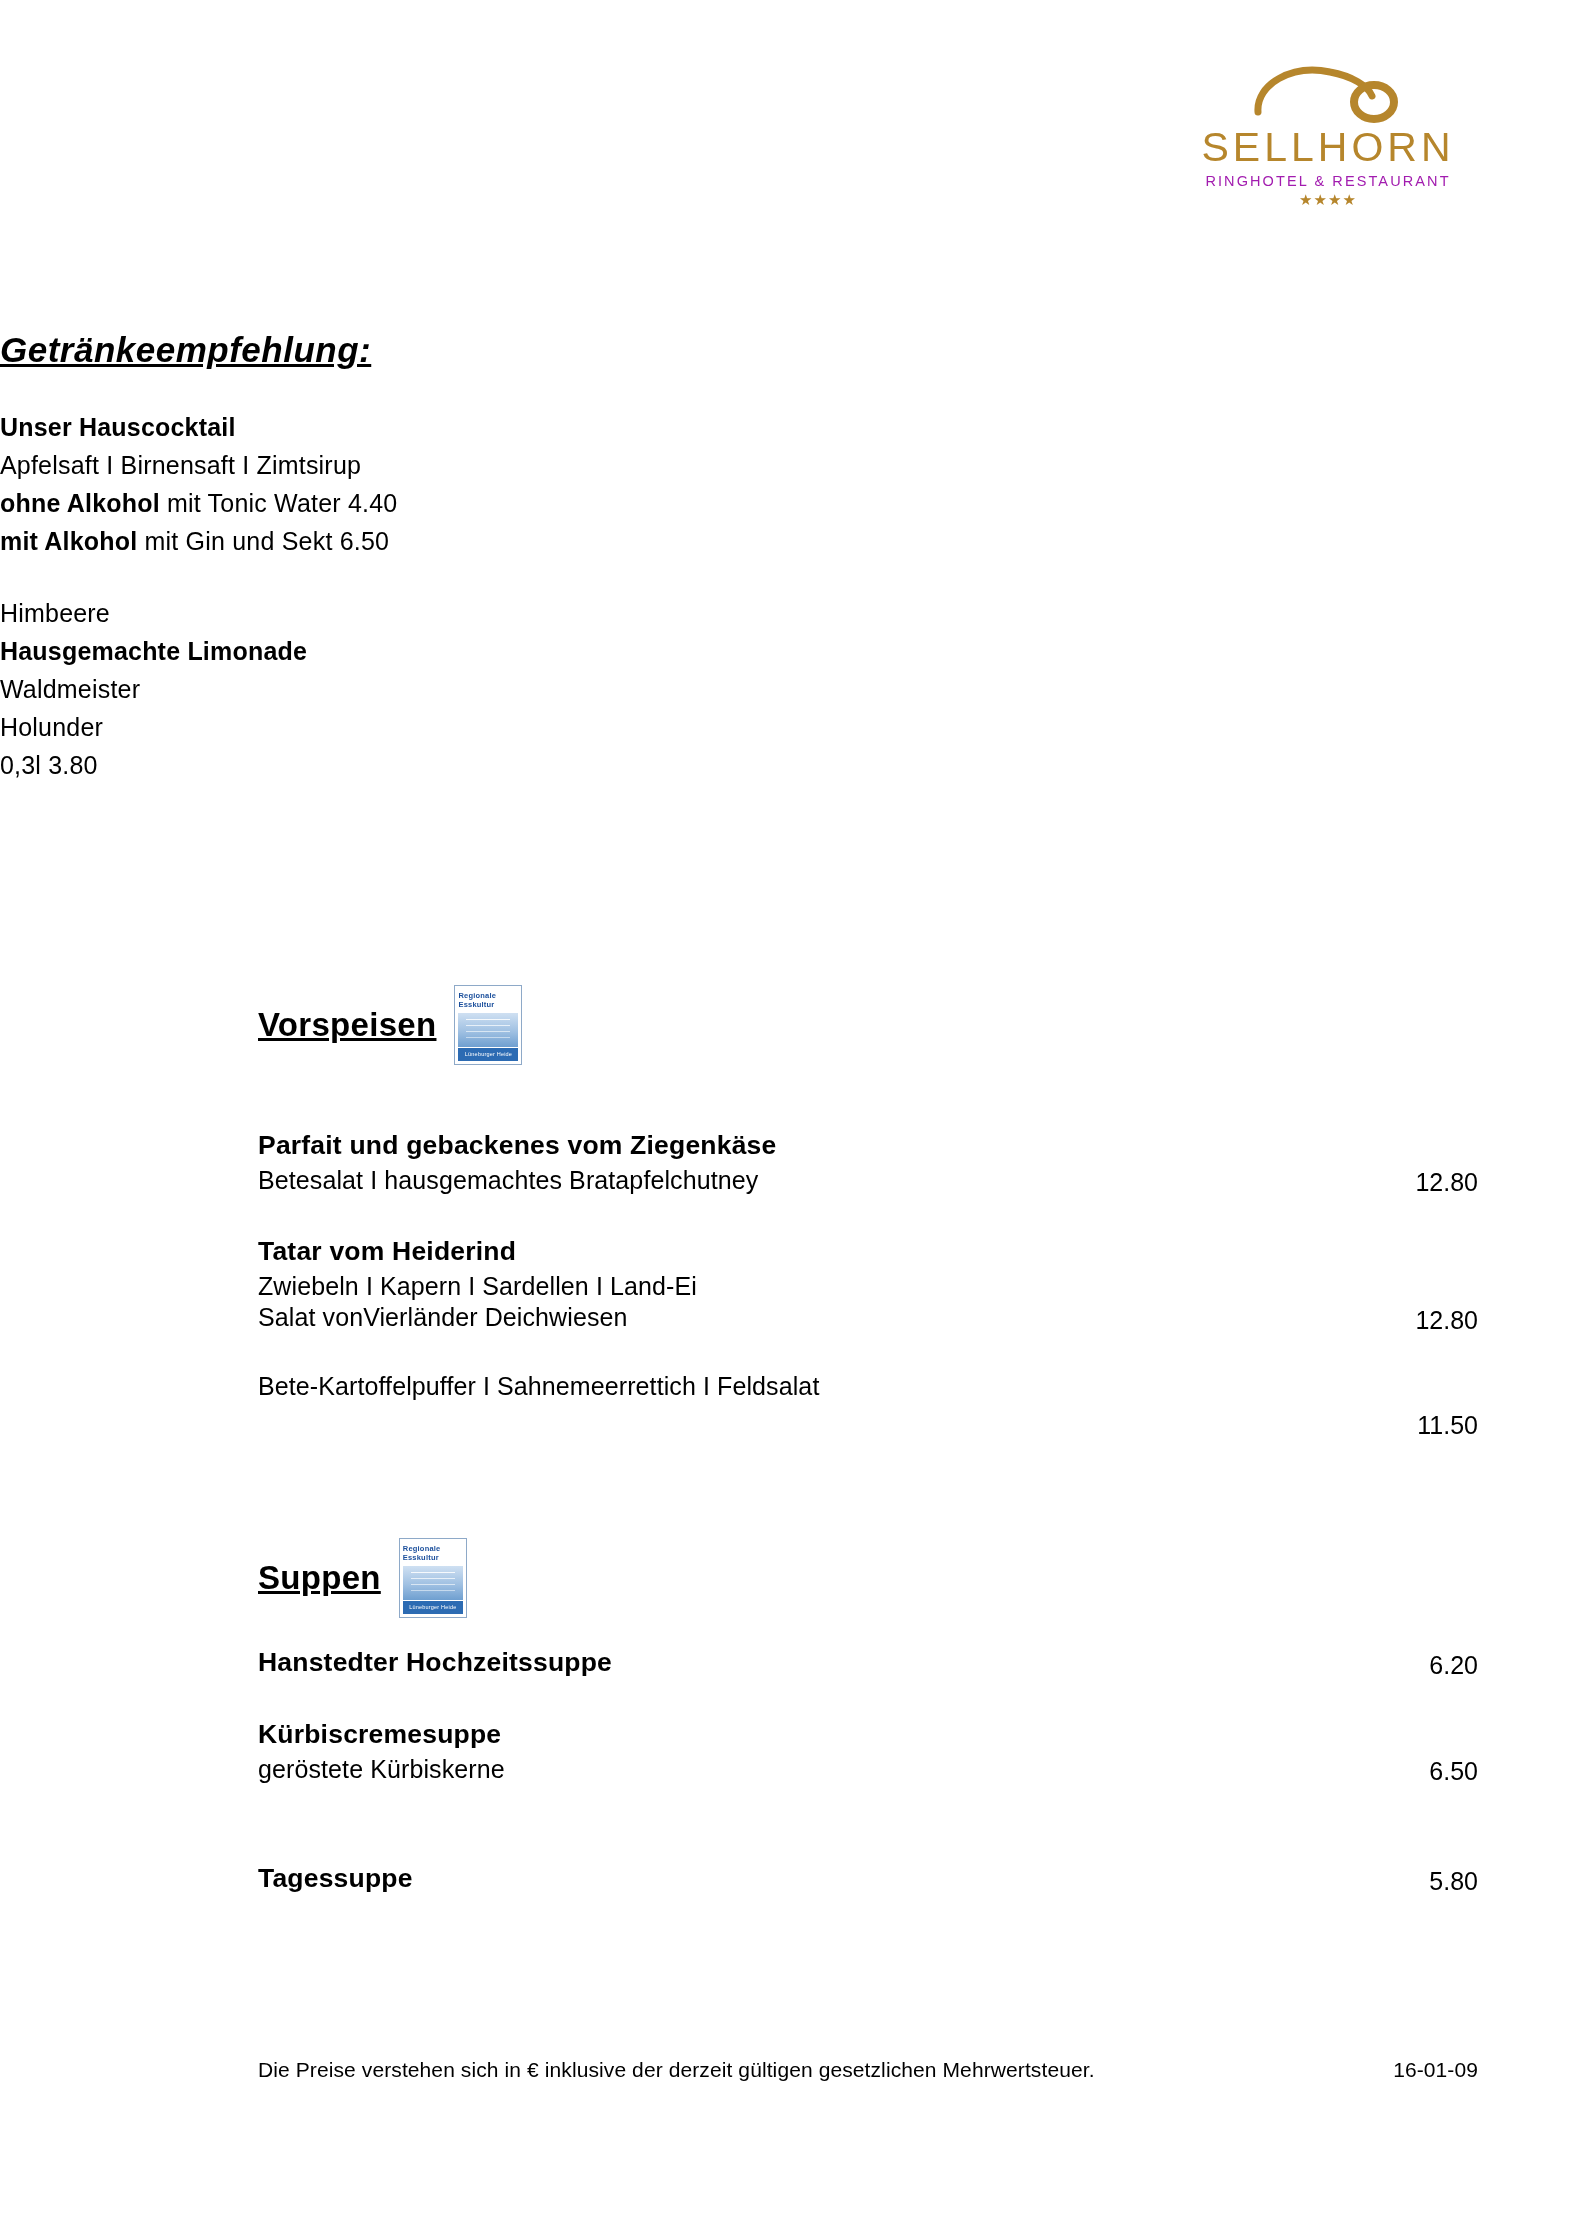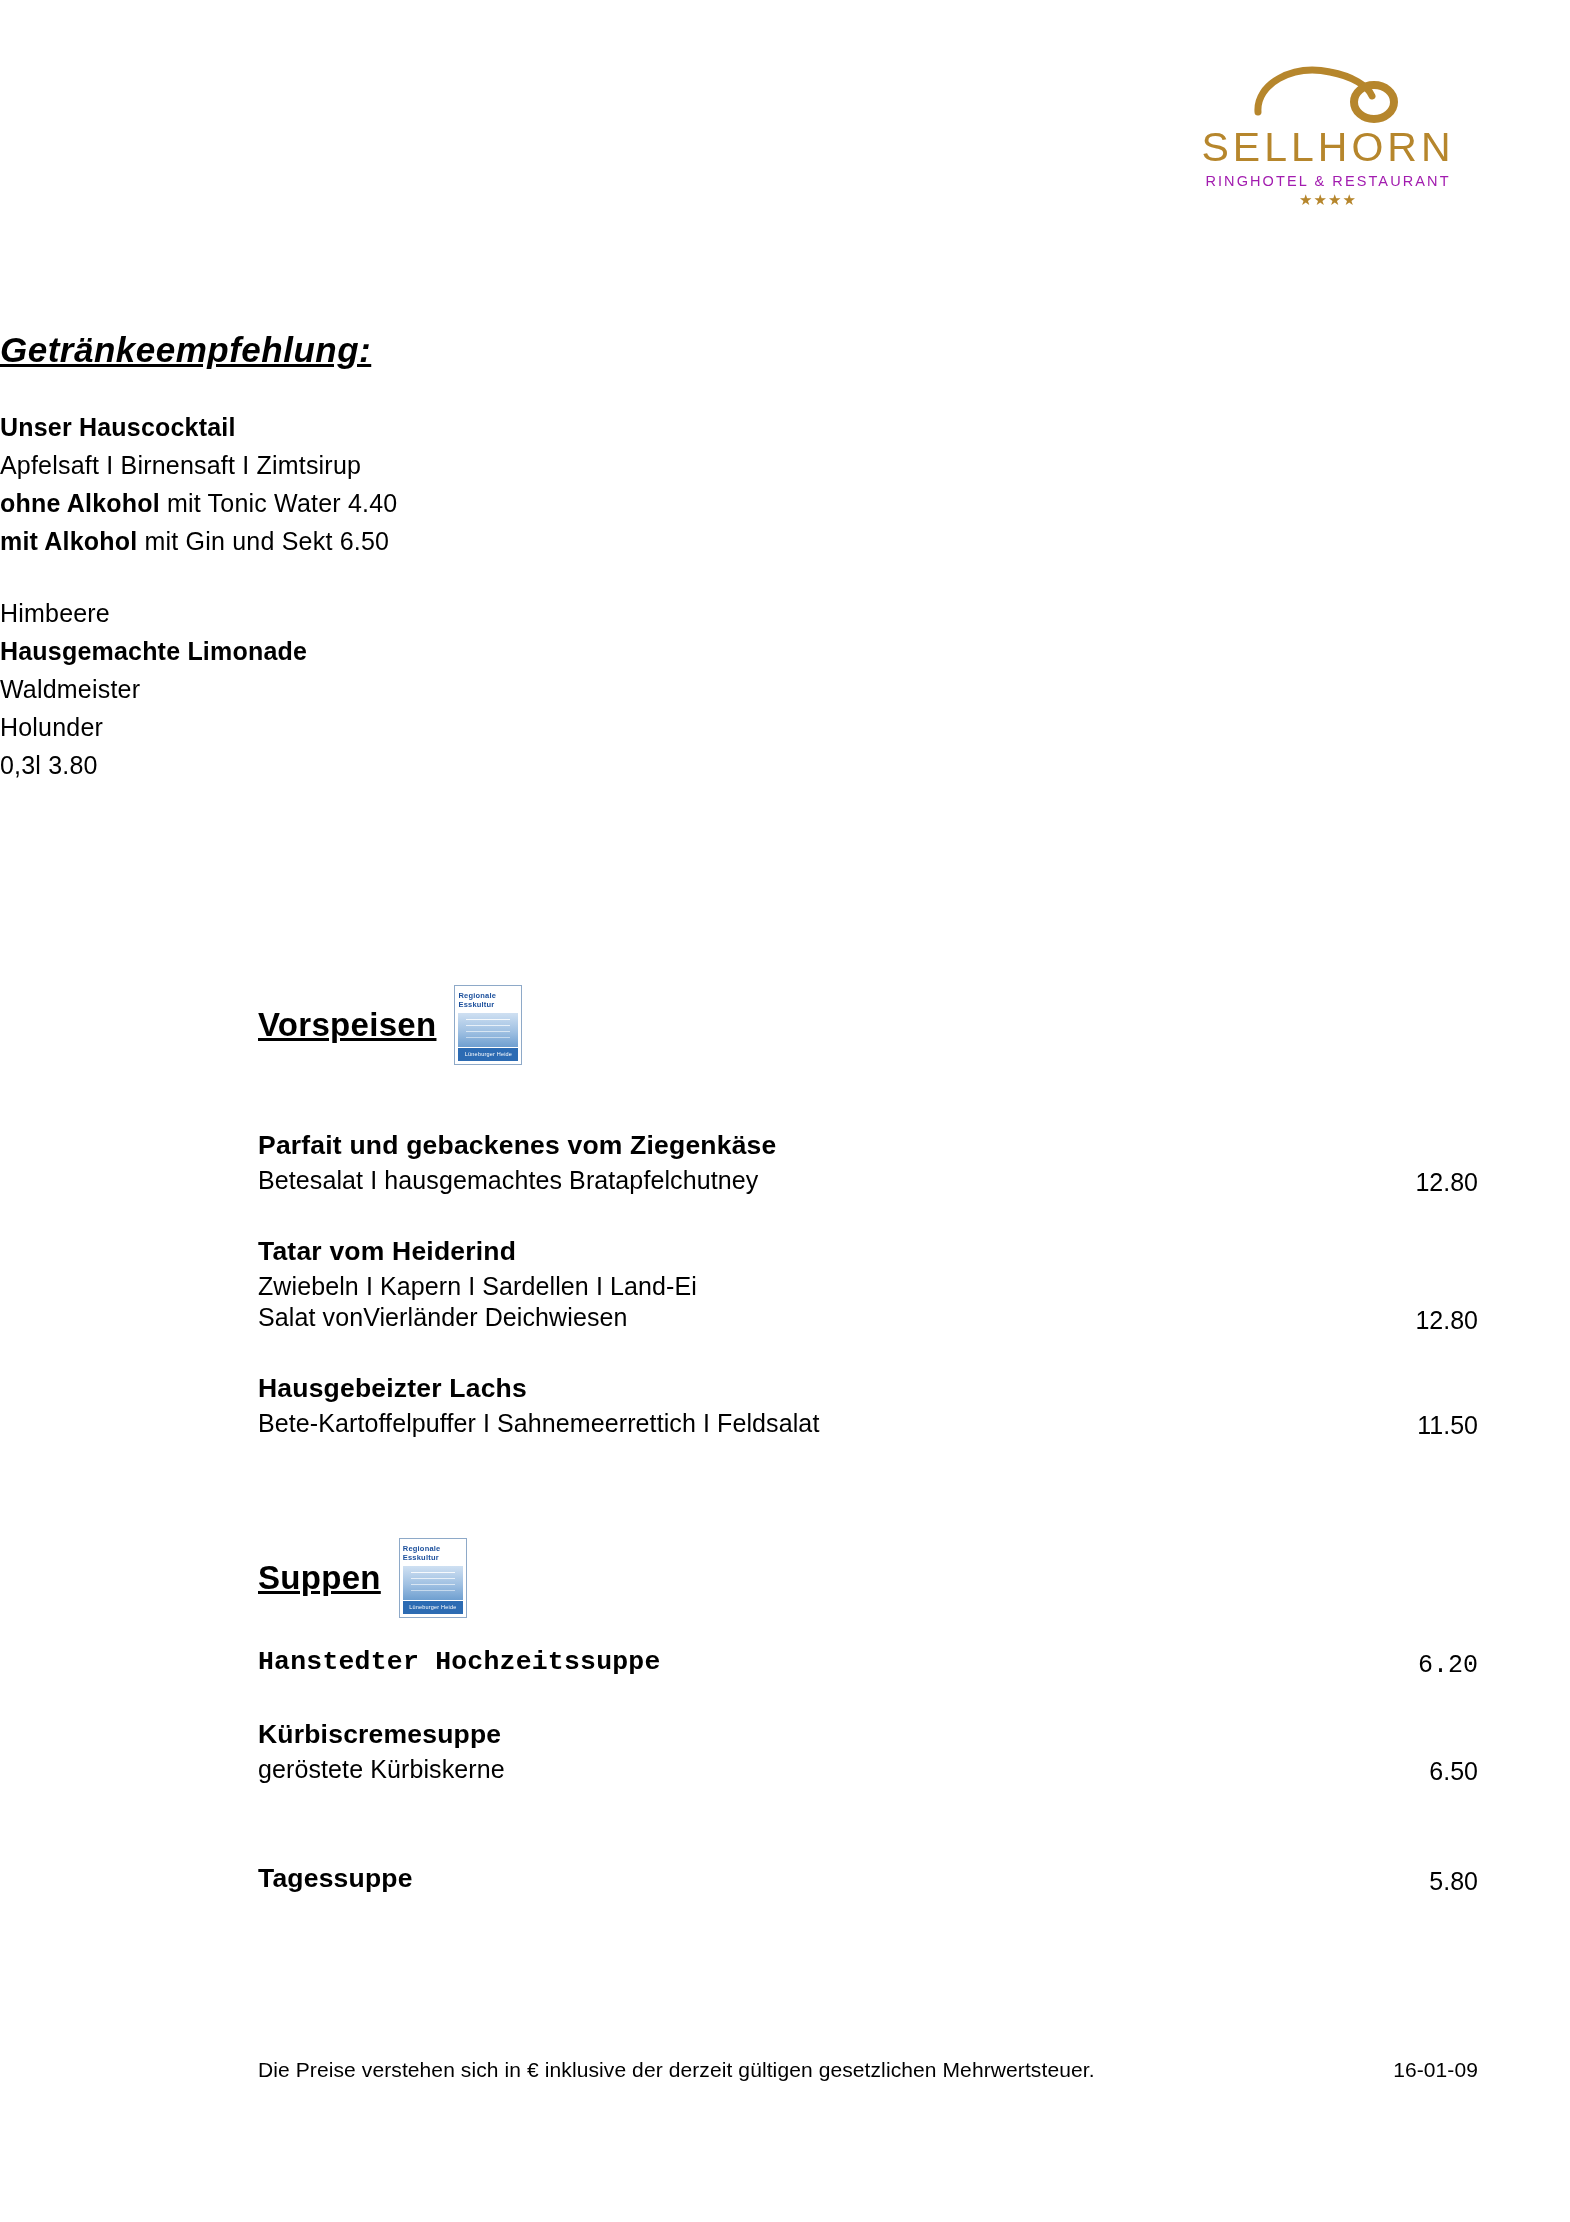--- a/index.html
+++ b/index.html
@@ -239,38 +239,37 @@
       <div class="item-desc">Betesalat I hausgemachtes Bratapfelchutney</div>
       <div class="item-price" style="top:40px;">12.80</div>
     </div>
     <div class="item">
       <div class="item-name">Tatar vom Heiderind</div>
       <div class="item-desc" style="white-space:pre-line;">Zwiebeln I Kapern I Sardellen I Land-Ei
 Salat vonVierländer Deichwiesen</div>
       <div class="item-price" style="top:72px;">12.80</div>
     </div>
     <div class="item">
-      <div class="item-name">Hausgebeizter Lachs</div>
       <div class="item-desc">Bete-Kartoffelpuffer I Sahnemeerrettich I Feldsalat</div>
       <div class="item-price" style="top:40px;">11.50</div>
     </div>
   </div>
 
   <div class="section-head" style="top:1538px; left:258px;">
     <span class="label">Suppen</span>
     <span class="regio-badge">
       <span class="top">Regionale
 Esskultur</span>
       <span class="mid"></span>
       <span class="bot">Lüneburger Heide</span>
     </span>
   </div>
 
   <div class="items" style="top:1645px;">
-    <div class="item" style="font-family:Liberation Mono, monospace;">
+    <div class="item" style="">
       <div class="item-name">Hanstedter Hochzeitssuppe</div>
       <div class="item-price" style="top:6px;">6.20</div>
     </div>
     <div class="item" style="margin-bottom:76px;">
       <div class="item-name">Kürbiscremesuppe</div>
       <div class="item-desc">geröstete Kürbiskerne</div>
       <div class="item-price" style="top:40px;">6.50</div>
     </div>
     <div class="item">
       <div class="item-name">Tagessuppe</div>

